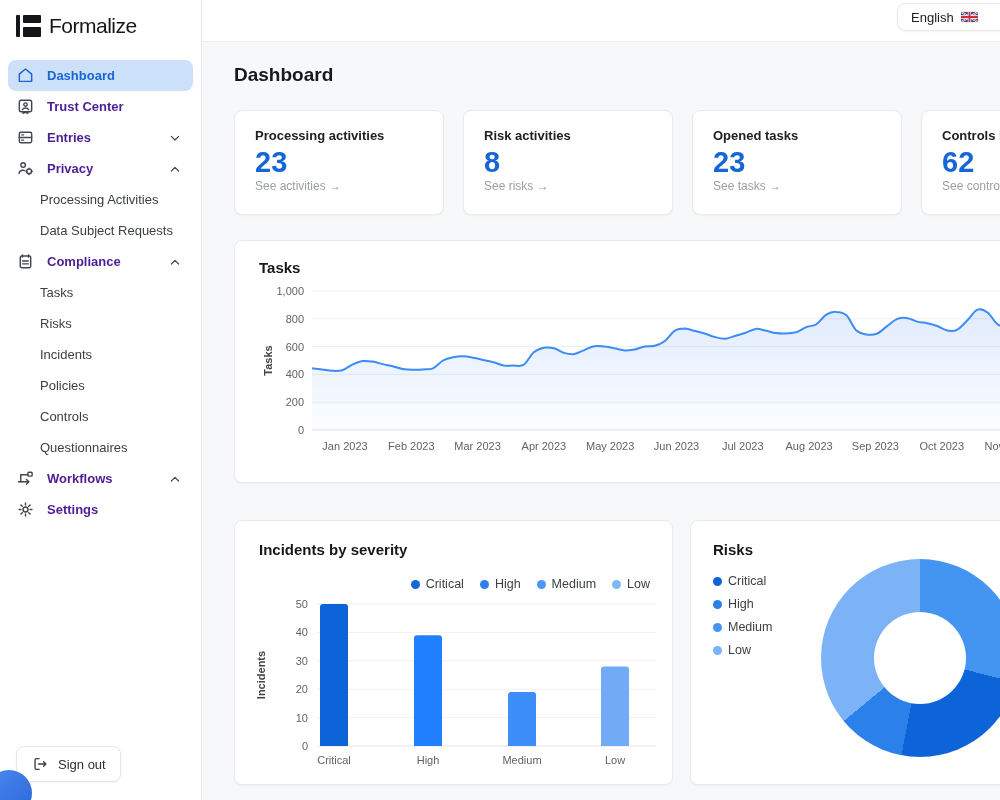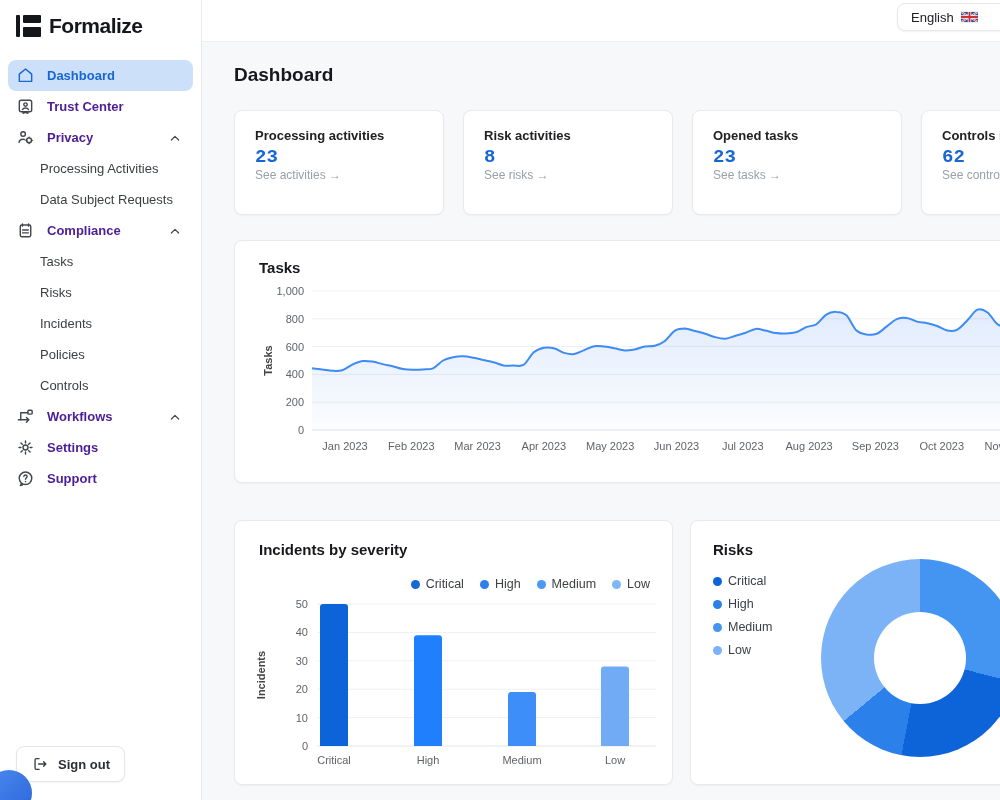--- a/index.html
+++ b/index.html
@@ -12,39 +12,39 @@
   .sidebar {
     position:absolute; left:0; top:0; width:202px; height:800px;
     background:#fff; border-right:1px solid #e7e9ec; z-index:5;
   }
   .logo { display:flex; align-items:center; gap:8px; padding:14px 16px 6px 16px; }
   .logo-mark { display:flex; gap:3px; align-items:stretch; height:22px; }
   .logo-bar-v { width:4px; background:#15161a; border-radius:1px; }
   .logo-bars { display:flex; flex-direction:column; justify-content:space-between; }
   .logo-bar-top { width:18px; height:8px; background:#15161a; border-radius:1px; }
   .logo-bar-bot { width:18px; height:10px; background:#15161a; border-radius:1px; }
-  .logo-text { font-size:21px; font-weight:700; letter-spacing:-0.5px; color:#15161a; }
+  .logo-text { font-size:21px; font-weight:400; letter-spacing:-0.5px; color:#15161a; }
   .nav { padding-top:16px; }
   .nav-item {
     display:flex; align-items:center; gap:12px; height:31px;
     margin:0 8px; padding:0 8px; border-radius:8px; cursor:pointer;
     font-size:13px; font-weight:700; color:#4c1d95; position:relative;
   }
   .nav-item .ico { width:19px; height:19px; flex:0 0 19px; display:flex; align-items:center; justify-content:center; }
   .nav-item.sub { padding-left:32px; font-weight:400; color:#3c4043; }
   .nav-item.active { background:#cde0fa; color:#1766d4; }
   .nav-item.active svg { stroke:#1766d4; }
   .nav-item svg { stroke:#43474d; fill:none; stroke-width:1.5; stroke-linecap:round; stroke-linejoin:round; }
   .chev { position:absolute; right:10px; display:flex; }
   .signout-btn {
     position:absolute; left:16px; bottom:18px;
     display:flex; align-items:center; gap:9px;
     background:#fff; border:1px solid #e4e6ea; border-radius:8px;
     box-shadow:0 1px 2px rgba(0,0,0,.05);
-    padding:8px 14px; font-size:13px; font-weight:700; color:#2c2f33; cursor:pointer;
+    padding:8px 14px; font-size:13px; font-weight:400; color:#2c2f33; cursor:pointer;
     font-family:"Liberation Sans", sans-serif;
   }
   .signout-btn svg { stroke:#3b3f45; fill:none; stroke-width:1.5; stroke-linecap:round; stroke-linejoin:round; }
   .chat-bubble {
     position:absolute; left:-14px; bottom:-16px; width:46px; height:46px;
     border-radius:50%; background:linear-gradient(135deg,#4b8af0,#2b66d9); z-index:9;
   }
   
   .main { position:absolute; left:202px; top:0; width:798px; height:800px; }
   .topbar { height:42px; background:#fff; border-bottom:1px solid #eceef0; position:relative; }
@@ -59,21 +59,21 @@
   .content { padding:22px 0 0 32px; }
   .page-title { font-size:19px; font-weight:700; color:#17181c; margin-bottom:24px; }
   
   .card {
     background:#fff; border:1px solid #e9eaee; border-radius:8px;
     box-shadow:0 1px 2px rgba(0,0,0,.04);
   }
   .stats-row { display:flex; gap:19px; }
   .stat-card { width:210px; height:105px; padding:17px 20px; flex:0 0 210px; }
   .stat-label { font-size:13px; font-weight:700; color:#202124; white-space:nowrap; }
-  .stat-value { font-size:19px; font-weight:700; color:#1766d8; margin-top:3px;font-family:Liberation Mono, monospace; }
+  .stat-value { font-size:29px; font-weight:700; color:#1766d8; margin-top:3px; }
   .stat-link { font-size:12px; color:#9aa0a6; margin-top:0; cursor:pointer; white-space:nowrap; }
   
   .chart-card-title { font-size:15px; font-weight:700; color:#17181c; }
   .tasks-card { width:920px; height:243px; margin-top:25px; padding:18px 24px 0 24px; position:relative; }
   .bottom-row { display:flex; gap:17px; margin-top:37px; }
   .incidents-card { width:439px; height:265px; flex:0 0 439px; position:relative; padding:20px 24px 0 24px; }
   .risks-card { width:430px; height:265px; flex:0 0 430px; position:relative; padding:20px 0 0 22px; }
   svg text { font-family:"Liberation Sans", sans-serif; }
   .bar-legend {
     position:absolute; right:22px; top:56px; display:flex; gap:16px;
@@ -121,20 +121,35 @@
             <circle cx="10" cy="8" r="1.8"></circle>
             <path d="M6.8 13.2 c1.2-2.2 5.2-2.2 6.4 0"></path>
             <path d="M7.5 15.5 v1.6 l2.5-1 2.5 1 v-1.6"></path>
           </svg>
         </span>
         <span>Trust Center</span>
       </div>
       <div class="nav-item">
         <span class="ico">
           <svg width="19" height="19" viewBox="0 0 20 20">
+            <rect x="3.5" y="4.5" width="13" height="11" rx="1.5"></rect>
+            <path d="M3.5 10 H16.5"></path>
+            <path d="M6 7.2 h2 M6 12.8 h2"></path>
+          </svg>
+        </span>
+        <span>Entries</span>
+        <span class="chev">
+          <svg width="16" height="16" viewBox="0 0 20 20">
+            <path d="M5.5 8 l4.5 4.5 4.5-4.5"></path>
+          </svg>
+        </span>
+      </div>
+      <div class="nav-item">
+        <span class="ico">
+          <svg width="19" height="19" viewBox="0 0 20 20">
             <circle cx="7.5" cy="6.3" r="2.4"></circle>
             <path d="M3.2 15.2 c0-3.2 4.2-4 6-3"></path>
             <circle cx="13.8" cy="13" r="2.6"></circle>
             <path d="M13.8 9.6 v1 M13.8 15.4 v1 M10.5 13 h1 M16.1 13 h1"></path>
           </svg>
         </span>
         <span>Privacy</span>
         <span class="chev">
           <svg width="16" height="16" viewBox="0 0 20 20">
             <path d="M5.5 12.5 l4.5-4.5 4.5 4.5"></path>
@@ -170,20 +185,23 @@
       </div>
       <div class="nav-item sub">
         <span>Incidents</span>
       </div>
       <div class="nav-item sub">
         <span>Policies</span>
       </div>
       <div class="nav-item sub">
         <span>Controls</span>
       </div>
+      <div class="nav-item sub">
+        <span>Questionnaires</span>
+      </div>
       <div class="nav-item">
         <span class="ico">
           <svg width="19" height="19" viewBox="0 0 20 20">
             <rect x="12.5" y="3.5" width="4.5" height="4" rx="1"></rect>
             <path d="M2.5 13.5 h11 M11 11 l2.5 2.5 -2.5 2.5"></path>
             <path d="M5 13.5 V6 h7.5"></path>
           </svg>
         </span>
         <span>Workflows</span>
         <span class="chev">
@@ -193,31 +211,20 @@
         </span>
       </div>
       <div class="nav-item">
         <span class="ico">
           <svg width="19" height="19" viewBox="0 0 20 20">
             <circle cx="10" cy="10" r="2.6"></circle>
             <path d="M10 3.2v2 M10 14.8v2 M3.2 10h2 M14.8 10h2 M5.2 5.2l1.4 1.4 M13.4 13.4l1.4 1.4 M14.8 5.2l-1.4 1.4 M6.6 13.4l-1.4 1.4"></path>
           </svg>
         </span>
         <span>Settings</span>
-      </div>
-      <div class="nav-item">
-        <span class="ico">
-          <svg width="19" height="19" viewBox="0 0 20 20">
-            <circle cx="10" cy="9.8" r="6.6"></circle>
-            <path d="M5.6 15.3 4.6 17.4 7 16.6"></path>
-            <path d="M8.3 8 c0-2.3 3.4-2.3 3.4 0 c0 1.4-1.7 1.4-1.7 2.7"></path>
-            <path d="M10 13.2 v0.1"></path>
-          </svg>
-        </span>
-        <span>Support</span>
       </div>
     </nav>
   <button class="signout-btn">
     <span style="display:flex">
       <svg width="18" height="18" viewBox="0 0 20 20">
           <path d="M9 4 H6 a1.5 1.5 0 0 0 -1.5 1.5 v9 a1.5 1.5 0 0 0 1.5 1.5 h3"></path>
           <path d="M8.5 10 h8 M14 7.5 16.5 10 14 12.5"></path>
         </svg>
     </span>
     <span>Sign out</span>

